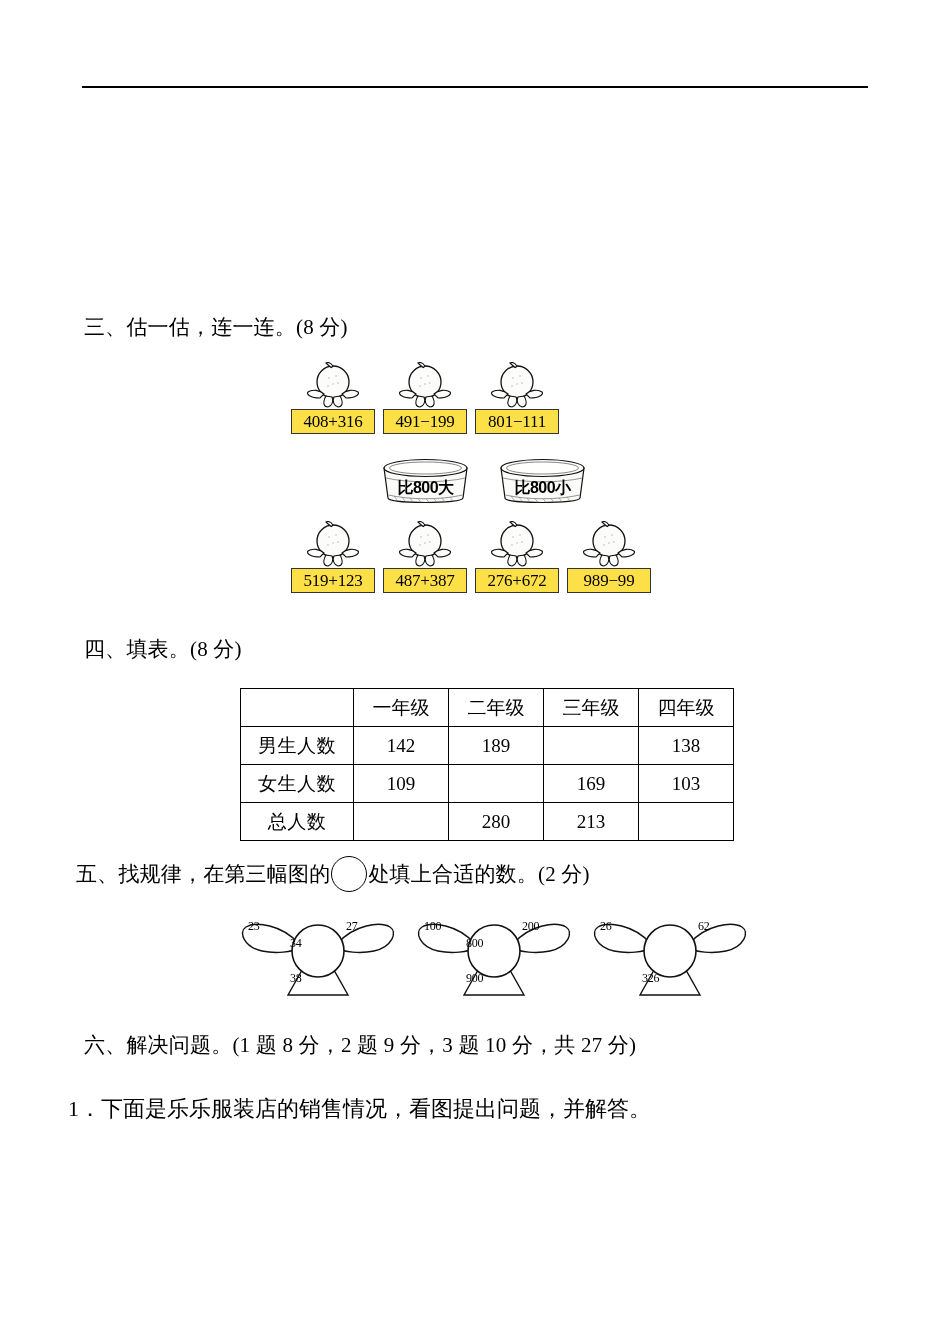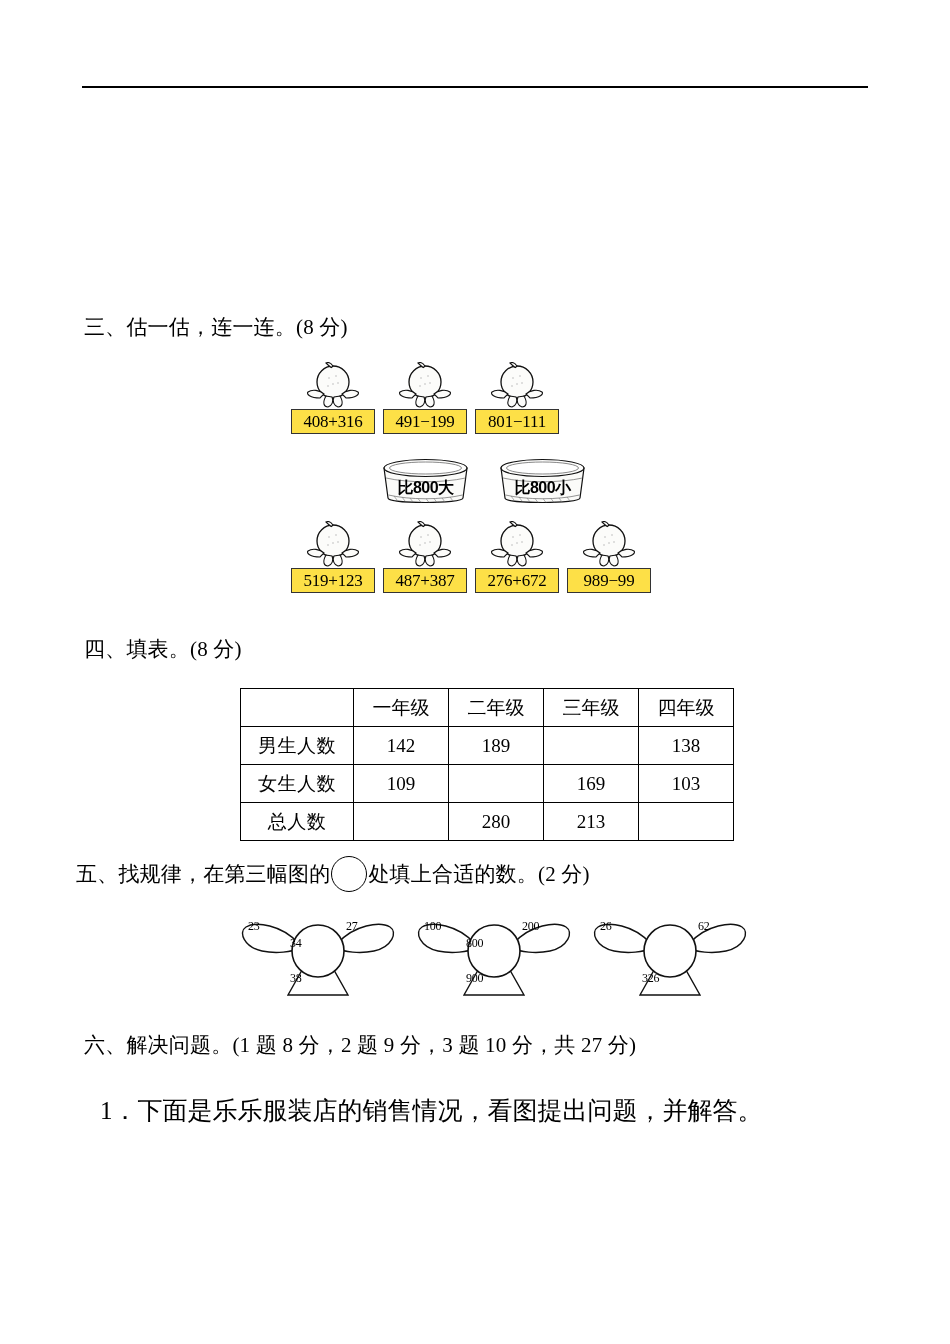--- a/index.html
+++ b/index.html
@@ -39,21 +39,21 @@
     font-size: 21px;
     line-height: 1.25;
     white-space: nowrap;
     letter-spacing: 0.2px;
   }
 
   #heading-3 { left: 84px; top: 314px; }
   #heading-4 { left: 84px; top: 636px; }
   #heading-5 { left: 76px; top: 856px; }
   #heading-6 { left: 84px; top: 1032px; }
-  #prob-1    { left: 100px; top: 1094px; font-size: 25px; white-space: nowrap; position: absolute; }
+  #prob-1    { left: 68px; top: 1094px; font-size: 22px; white-space: nowrap; position: absolute; }
 
   .inline-circle {
     display: inline-block;
     width: 34px;
     height: 34px;
     border: 1.6px solid #000;
     border-radius: 50%;
     vertical-align: -11px;
     margin: 0 1px;
   }

